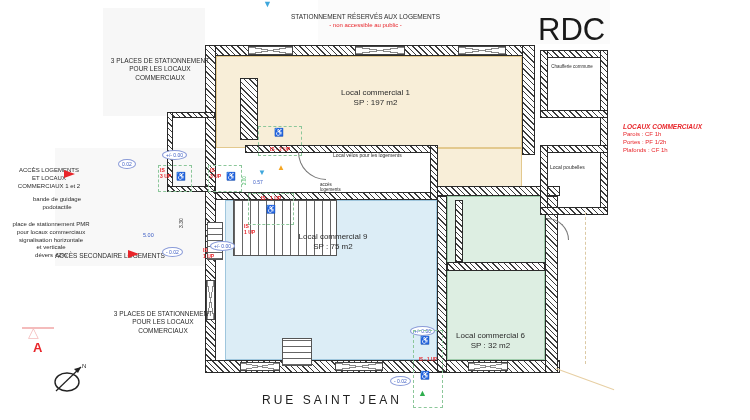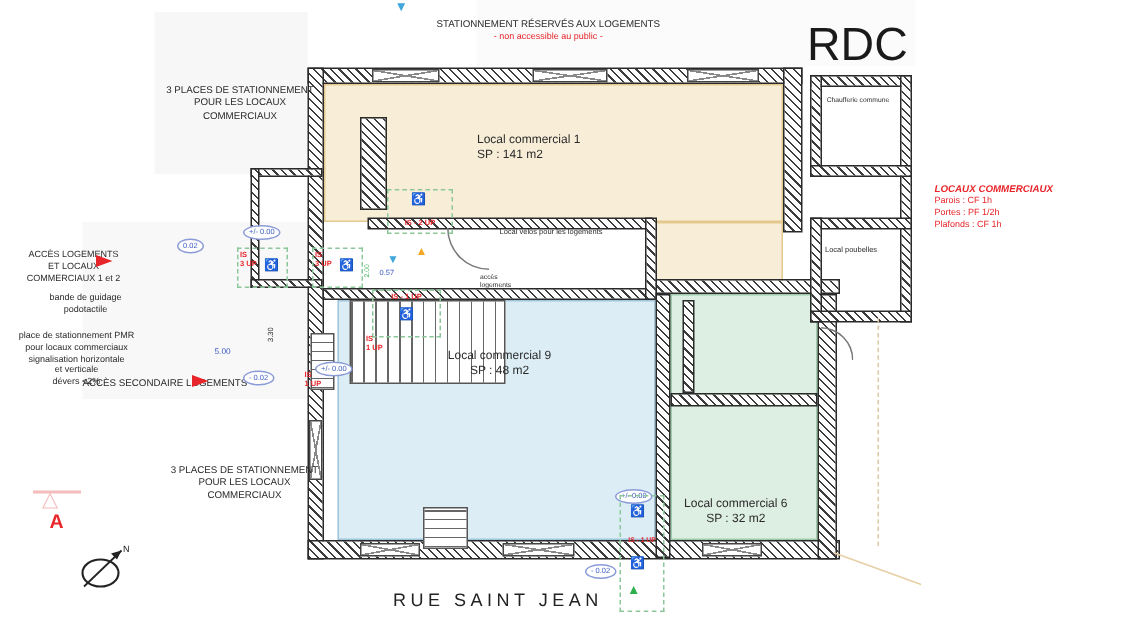--- a/index.html
+++ b/index.html
@@ -110,27 +110,27 @@
   <div class="lbl c" style="left:108px;top:310px;width:110px;font-size:6.5px">3 PLACES DE STATIONNEMENT
 POUR LES LOCAUX COMMERCIAUX</div>
 
   <div style="position:absolute;left:623px;top:123px;width:110px">
     <div class="lbl red b i" style="position:static;font-size:6.5px">LOCAUX COMMERCIAUX</div>
     <div class="lbl red" style="position:static;font-size:6px">Parois : CF 1h</div>
     <div class="lbl red" style="position:static;font-size:6px">Portes : PF 1/2h</div>
     <div class="lbl red" style="position:static;font-size:6px">Plafonds : CF 1h</div>
   </div>
 
-  <div style="position:absolute;left:318px;top:88px;width:115px;text-align:left">
+  <div style="position:absolute;left:318px;top:88px;width:115px;text-align:center">
     <div class="lbl" style="position:static;font-size:8px">Local commercial 1</div>
-    <div class="lbl" style="position:static;font-size:8px">SP : 141 m2</div>
+    <div class="lbl" style="position:static;font-size:8px">SP : 197 m2</div>
   </div>
   <div style="position:absolute;left:278px;top:232px;width:110px;text-align:center">
     <div class="lbl" style="position:static;font-size:8px">Local commercial 9</div>
-    <div class="lbl" style="position:static;font-size:8px">SP : 48 m2</div>
+    <div class="lbl" style="position:static;font-size:8px">SP : 75 m2</div>
   </div>
   <div style="position:absolute;left:438px;top:331px;width:105px;text-align:center">
     <div class="lbl" style="position:static;font-size:8px">Local commercial 6</div>
     <div class="lbl" style="position:static;font-size:8px">SP : 32 m2</div>
   </div>
   <div class="lbl c" style="left:546px;top:64px;width:52px;font-size:4.5px">Chaufferie commune</div>
   <div class="lbl" style="left:550px;top:164px;font-size:5px">Local poubelles</div>
   <div class="lbl" style="left:333px;top:152px;font-size:5px">Local vélos pour les logements</div>
   <div class="lbl" style="left:320px;top:182px;font-size:4.5px;line-height:1.2">accès
 logements</div>

